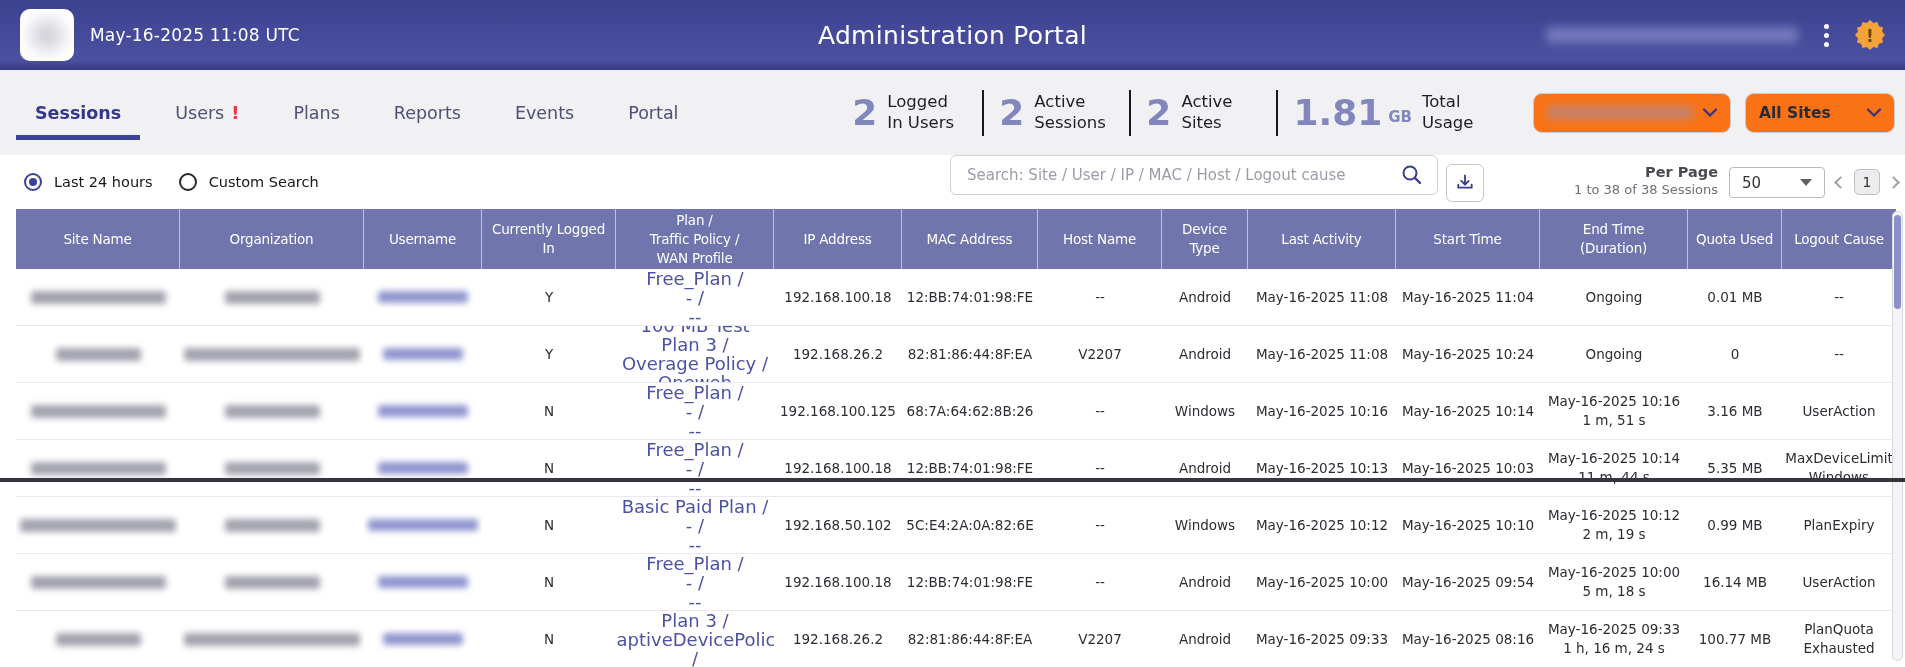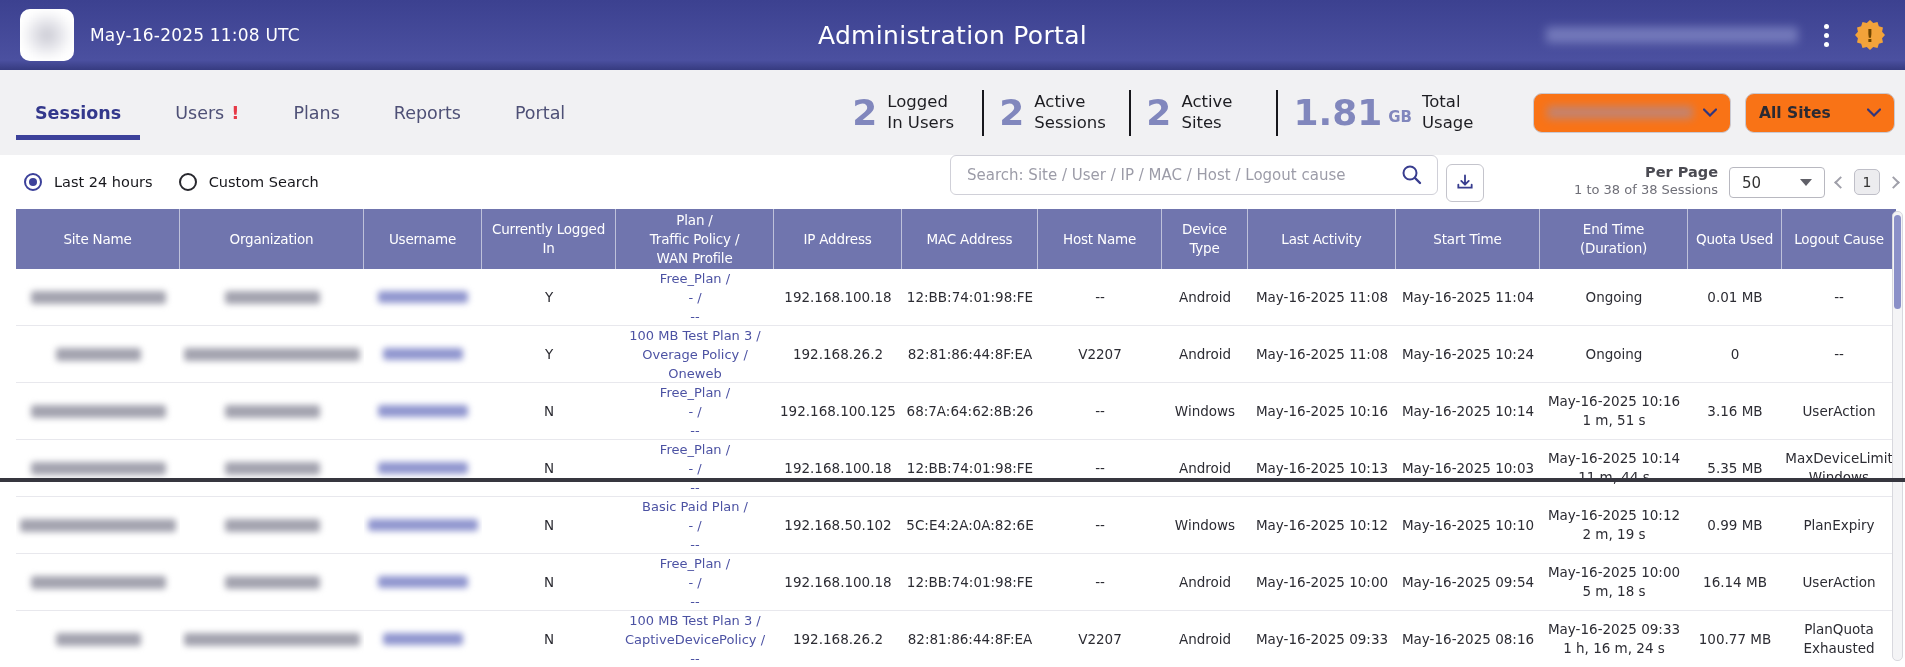--- a/index.html
+++ b/index.html
@@ -97,21 +97,21 @@
   .thead { margin-left:16px; width:1880px; height:60px; background:var(--c-table-header-bg,#7075ae); }
   .th { display:flex; align-items:center; justify-content:center; text-align:center; color:#fff;
     font-size:13.5px; letter-spacing:-.2px; border-right:1px solid rgba(255,255,255,.55);
     white-space:pre-line; line-height:1.4; padding:2px 4px; }
   .th:last-child { border-right:none; }
   .tbody { margin-left:16px; width:1880px; }
   .trow { height:57px; border-bottom:1px solid #e8e8ed; }
   .td { display:flex; align-items:center; justify-content:center; text-align:center;
     font-size:13.5px; color:#2c2c33; padding:0 4px; overflow:hidden; }
   .td-multi { flex-direction:column; line-height:19px; }
-  .plan { color:var(--c-link,#4c52a3); font-size:13px; cursor:pointer; }
+  .plan { color:var(--c-link,#4c52a3); font-size:18px; cursor:pointer; }
   .redact { display:inline-block; height:13px; border-radius:3px; background:#a3a3af; filter:blur(3px); }
   .redact-user { background:#9096cf; height:12px; cursor:pointer; }
 
   .scrollbar { position:absolute; right:2px; top:211px; height:450px; width:11px;
     background:#f4f4f6; border:1px solid #d8d8de; border-radius:5px; }
   .scroll-thumb { position:absolute; top:3px; left:1px; width:7px; height:94px;
     background:#8b90c8; border-radius:4px; cursor:pointer; }
 
   .bottom-strip { position:absolute; left:0; right:0; bottom:0; height:4px; background:#36363f; }
   .page-root { position:relative; width:1905px; height:482px; }
@@ -149,20 +149,23 @@
         </div>
       <div class="tab">
           <span>Users</span>
           <span class="badge-excl">!</span>
         </div>
       <div class="tab">
           <span>Plans</span>
         </div>
       <div class="tab">
           <span>Reports</span>
+        </div>
+      <div class="tab">
+          <span>Events</span>
         </div>
       <div class="tab">
           <span>Portal</span>
         </div>
     </div>
 
     <div class="stats">
       <div class="stat">
         <span class="stat-value">2</span>
         <span class="stat-label">Logged In Users</span>

